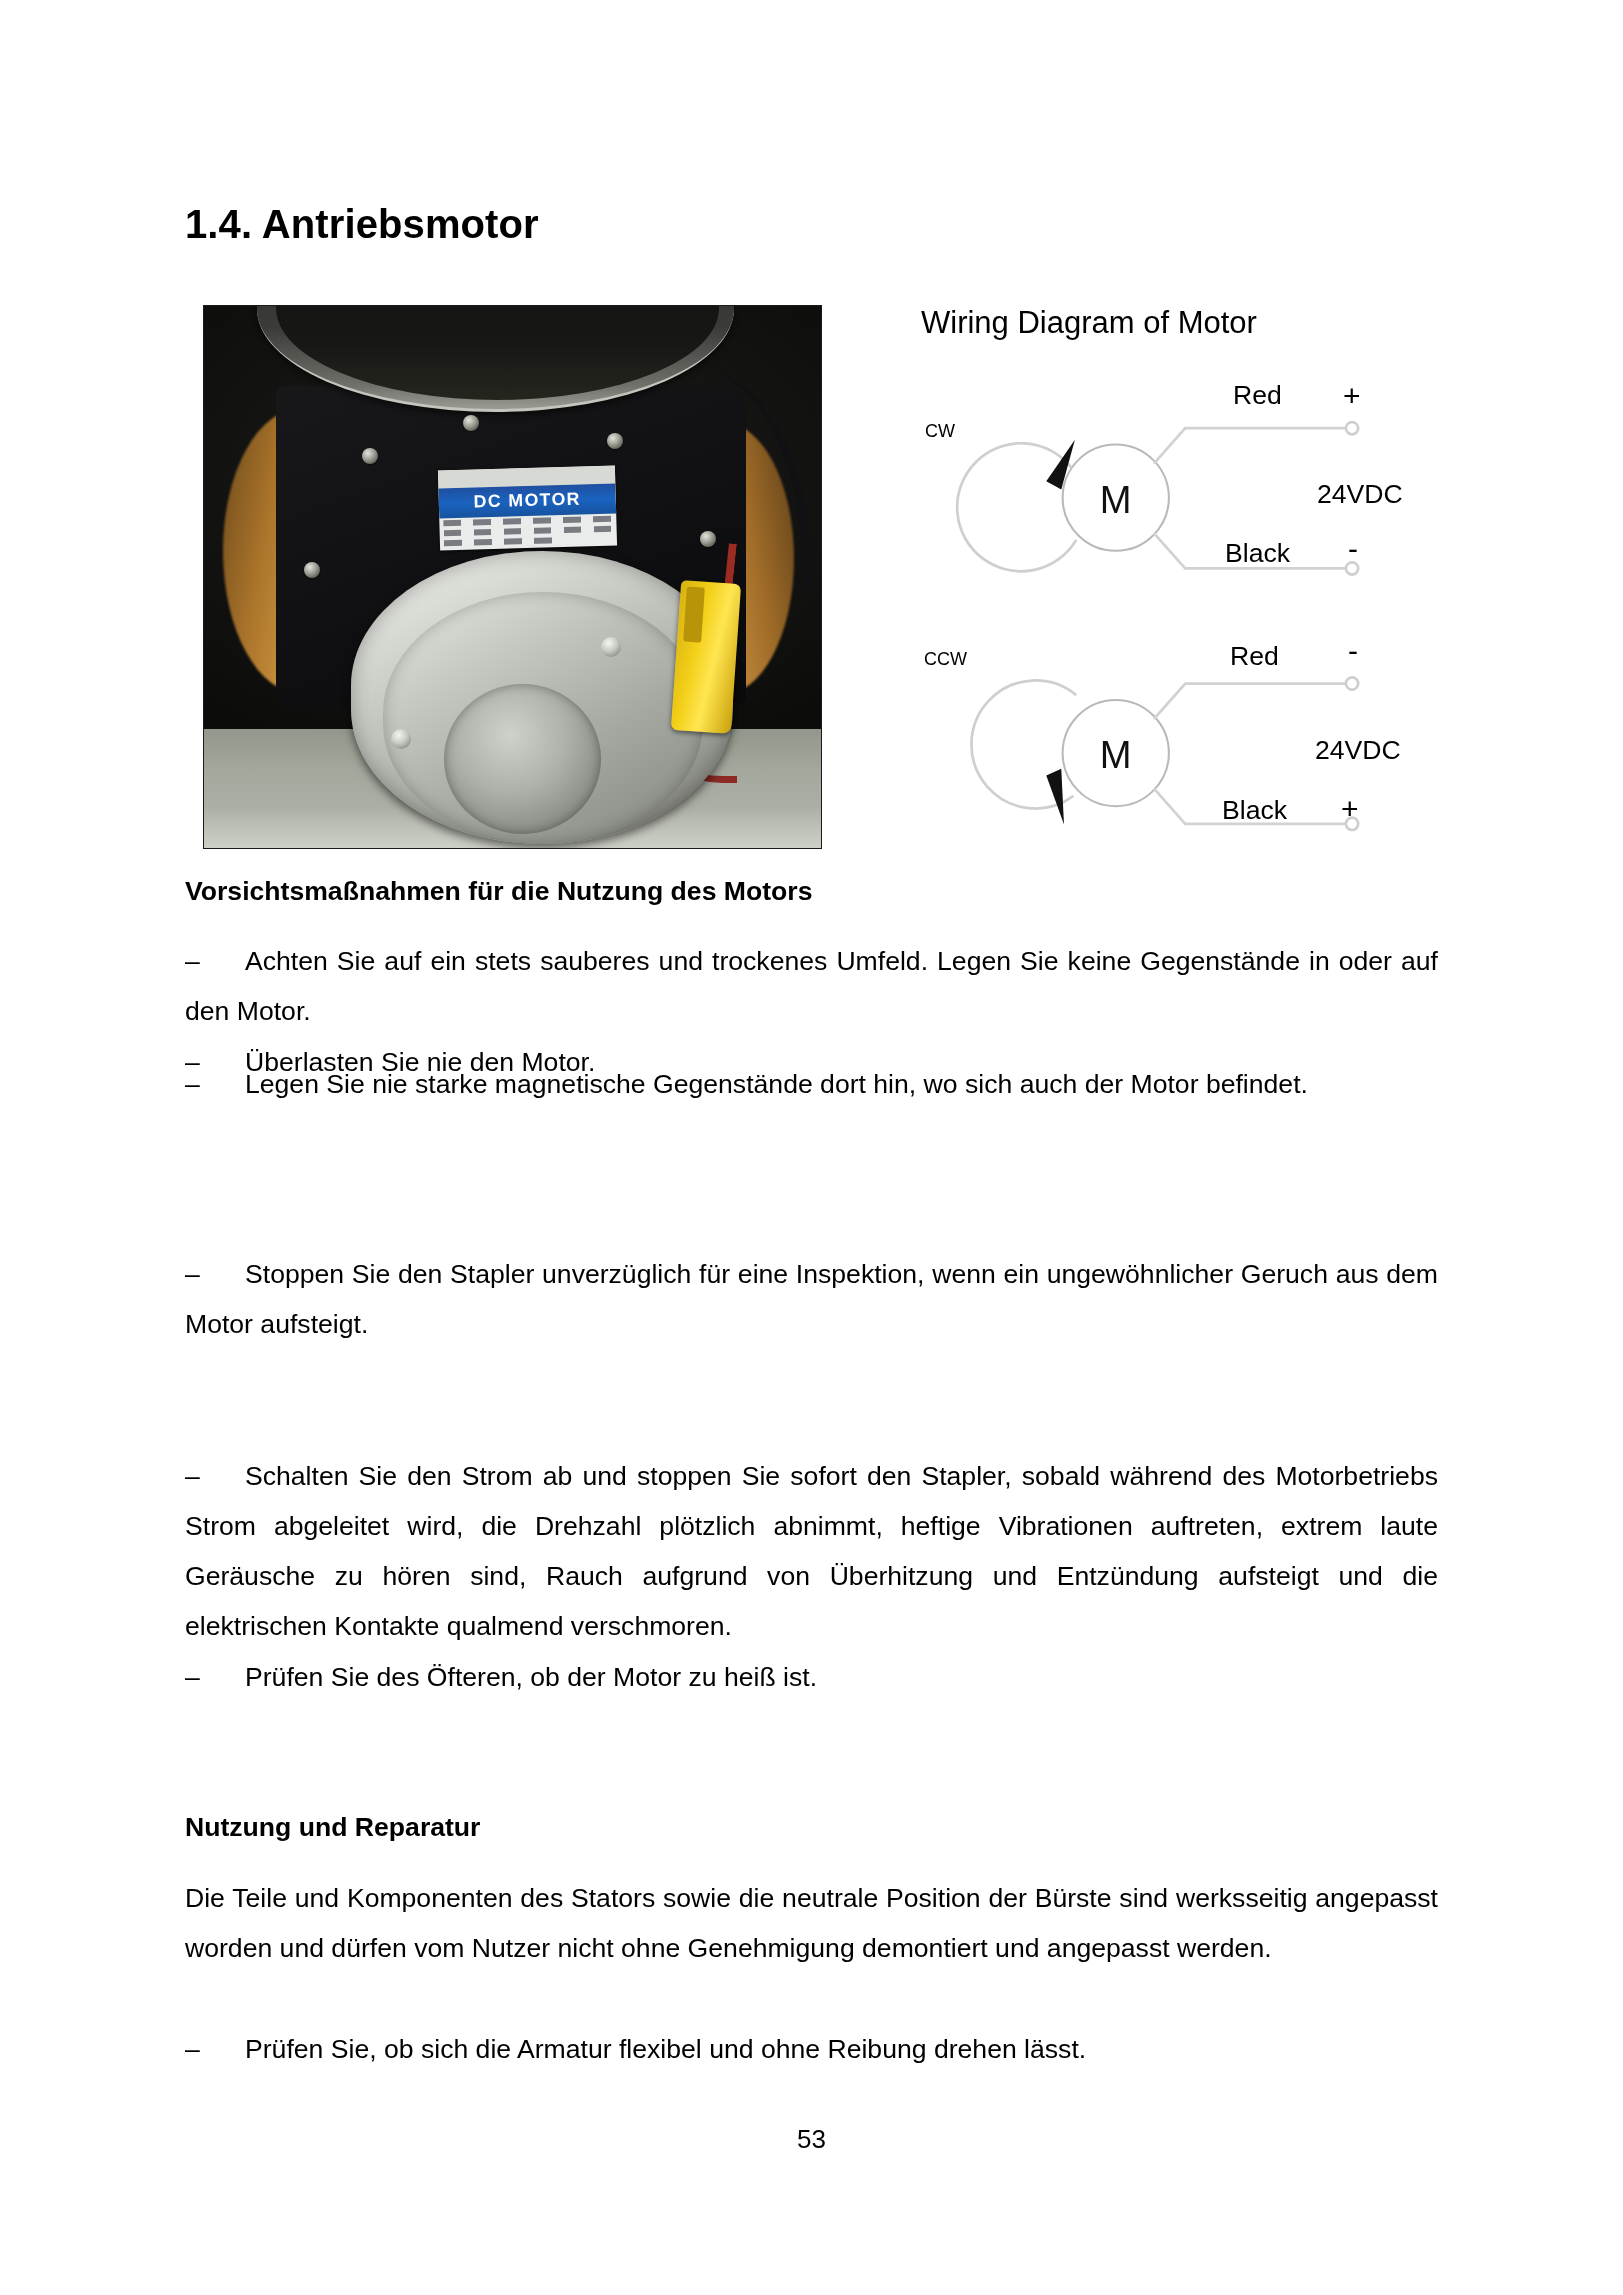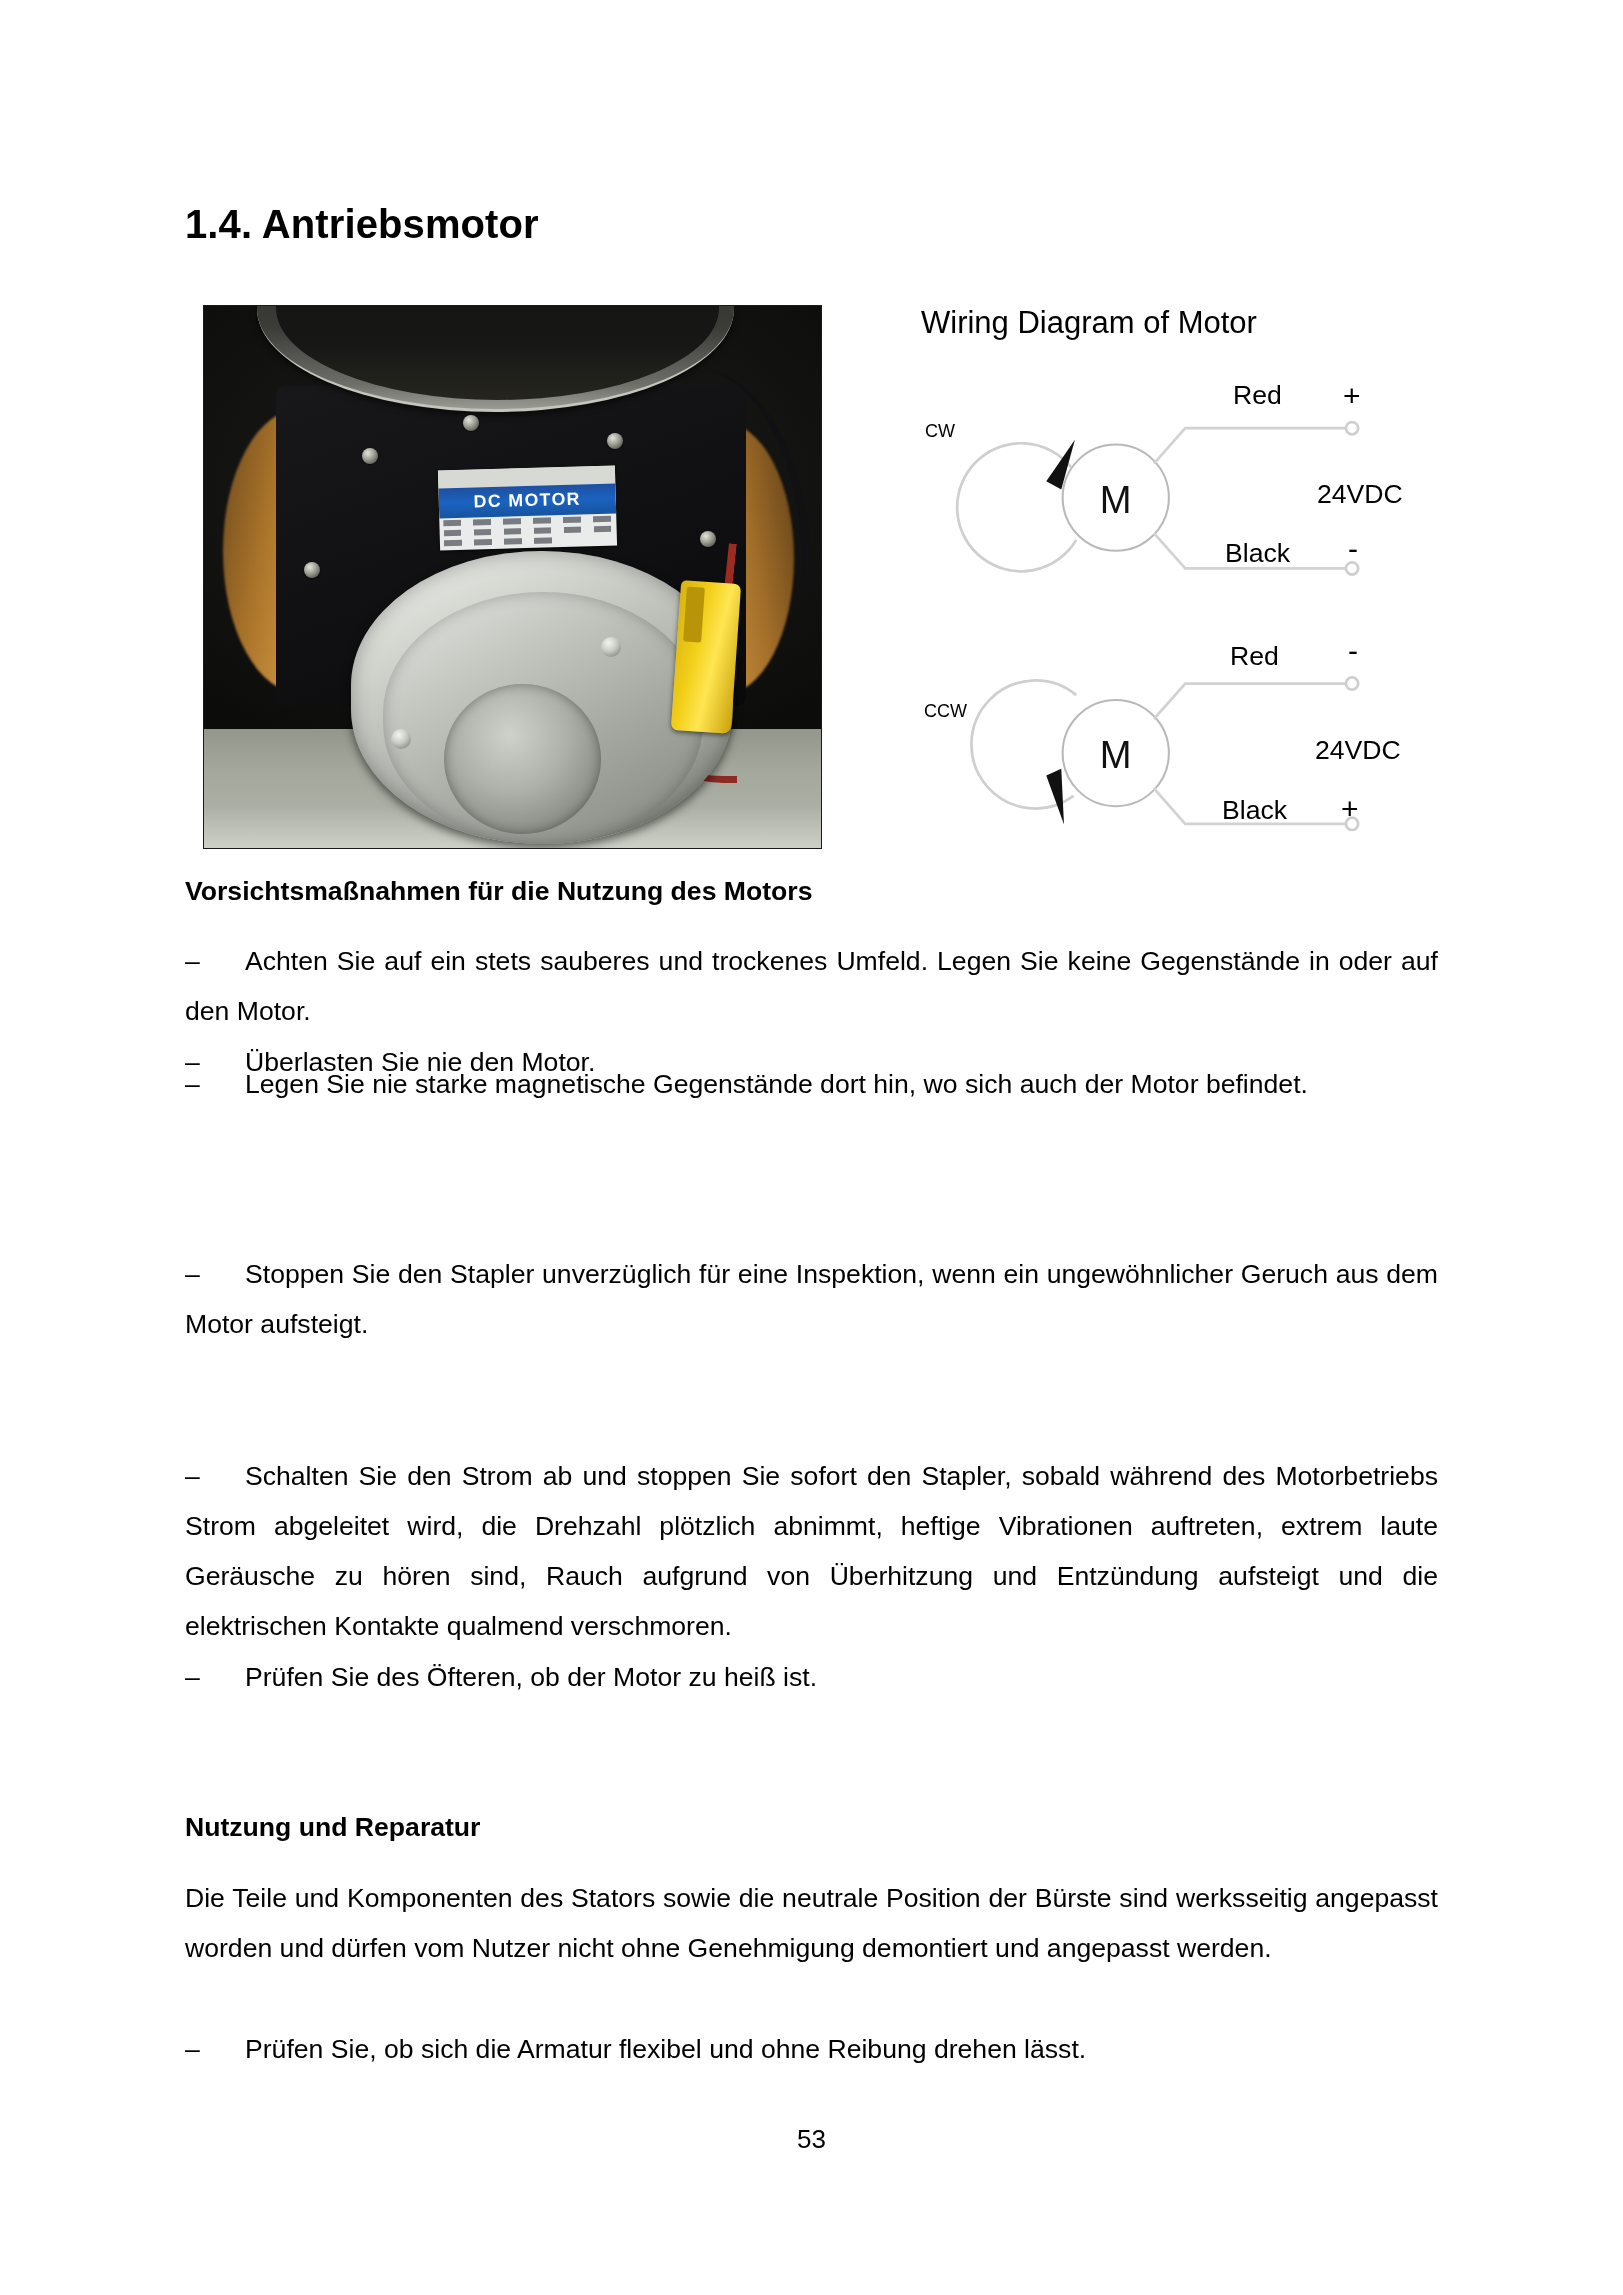--- a/index.html
+++ b/index.html
@@ -184,21 +184,21 @@
     top: 341px;
     width: 538px;
     height: 504px;
   }
   .dir-label {
     position: absolute;
     font-size: 18px;
     white-space: nowrap;
   }
   .dir-cw  { left: 925px; top: 421px; }
-  .dir-ccw { left: 924px; top: 701px; }
+  .dir-ccw { left: 924px; top: 649px; }
 
   .wire-label {
     position: absolute;
     font-size: 26.6px;
     white-space: nowrap;
   }
   .lbl-cw-red    { left: 1233px; top: 380px; }
   .lbl-cw-sign-p { left: 1343px; top: 379px; font-size: 30px; }
   .lbl-cw-vdc    { left: 1317px; top: 479px; }
   .lbl-cw-black  { left: 1225px; top: 538px; }

